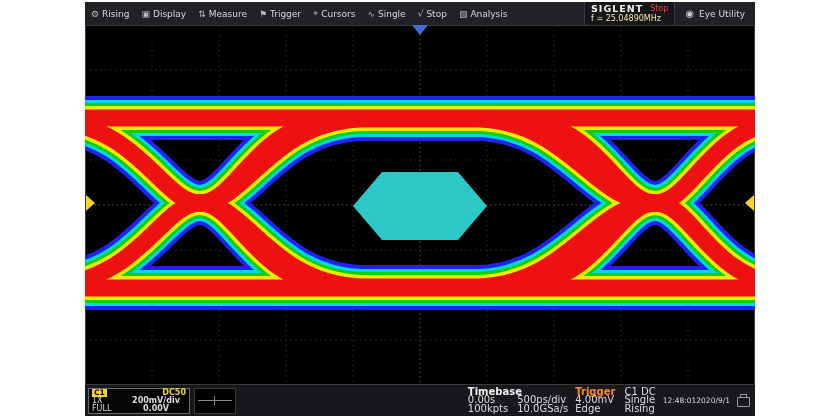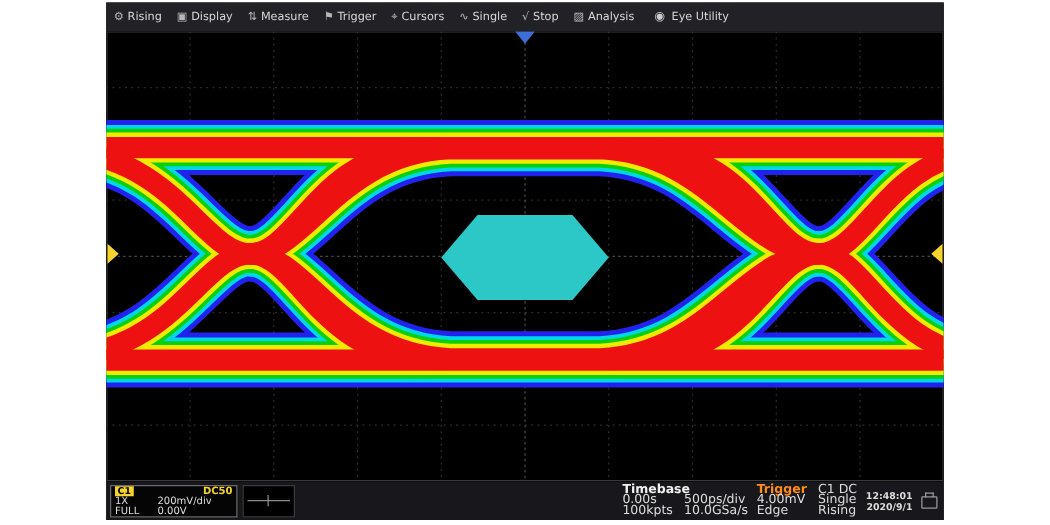--- a/index.html
+++ b/index.html
@@ -21,29 +21,29 @@
 
   
   .screen{position:relative;height:360px;background:#000;overflow:hidden;}
   .screen svg{display:block;}
 
   
   .bottombar{height:31px;background:#18181c;display:flex;align-items:center;gap:4px;padding:0 3px;box-sizing:border-box;color:#dddddd;font-size:8px;}
   .chbox{width:102px;height:26px;box-sizing:border-box;background:#050505;border:1px solid #6a6a6a;display:grid;grid-template-columns:34px 1fr;align-content:center;row-gap:0;padding:1px 3px;line-height:8px;}
   .chbadge{background:#f6d32d;color:#000;font-weight:bold;padding:0 2px;justify-self:start;font-size:7.5px;line-height:8px;}
   .chyellow{color:#f6d32d;text-align:right;font-weight:bold;}
-  .chv{text-align:left;}
+  .chv{text-align:center;font-weight:bold;}
   .preview{width:40px;height:24px;background:#000;border:1px solid #3a3a3a;position:relative;}
   .preview .hline{position:absolute;left:3px;right:3px;top:11px;border-top:1px solid #8a8a8a;}
   .preview .vtick{position:absolute;left:19px;top:7px;height:9px;border-left:1px solid #8a8a8a;}
   .rcluster{margin-left:auto;display:flex;align-items:center;gap:7px;padding-right:2px;}
   .infogrid{display:grid;grid-template-columns:auto auto;column-gap:9px;row-gap:0;font-size:10px;line-height:8.5px;}
   .hdr{font-weight:bold;color:#f0f0f0;}
   .trig-hdr{color:#ff8c1a;font-weight:bold;}
-  .dt{display:flex;flex-direction:column;font-size:7.5px;line-height:9px;align-items:flex-end;font-weight:bold;}
+  .dt{display:flex;flex-direction:row;font-size:7.5px;line-height:9px;align-items:flex-end;}
   .printer{width:11px;height:8px;border:1px solid #999;border-radius:1px;position:relative;margin-top:3px;}
   .printer::before{content:"";position:absolute;left:2px;right:2px;top:-4px;height:3px;border:1px solid #999;border-bottom:none;}
 </style>
 </head>
 <body>
 
 <div class="page">
   <div class="scope">
 
     <div class="menubar">
@@ -73,20 +73,27 @@
       </div>
       <div class="mi">
         <span class="ic">√</span>
         <span>Stop</span>
       </div>
       <div class="mi">
         <span class="ic">▨</span>
         <span>Analysis</span>
       </div>
 
+      <div class="brand">
+        <div class="row1">
+          <span class="logo">SIGLENT</span>
+          <span class="stop">Stop</span>
+        </div>
+        <span class="counter">f = 25.04890MHz</span>
+      </div>
 
       <div class="mi eyebtn">
         <span class="ic">◉</span>
         <span>Eye Utility</span>
       </div>
     </div>
 
     <div class="screen">
       <svg viewBox="0 0 670 360" width="670" height="360" preserveAspectRatio="none">
         <defs>

